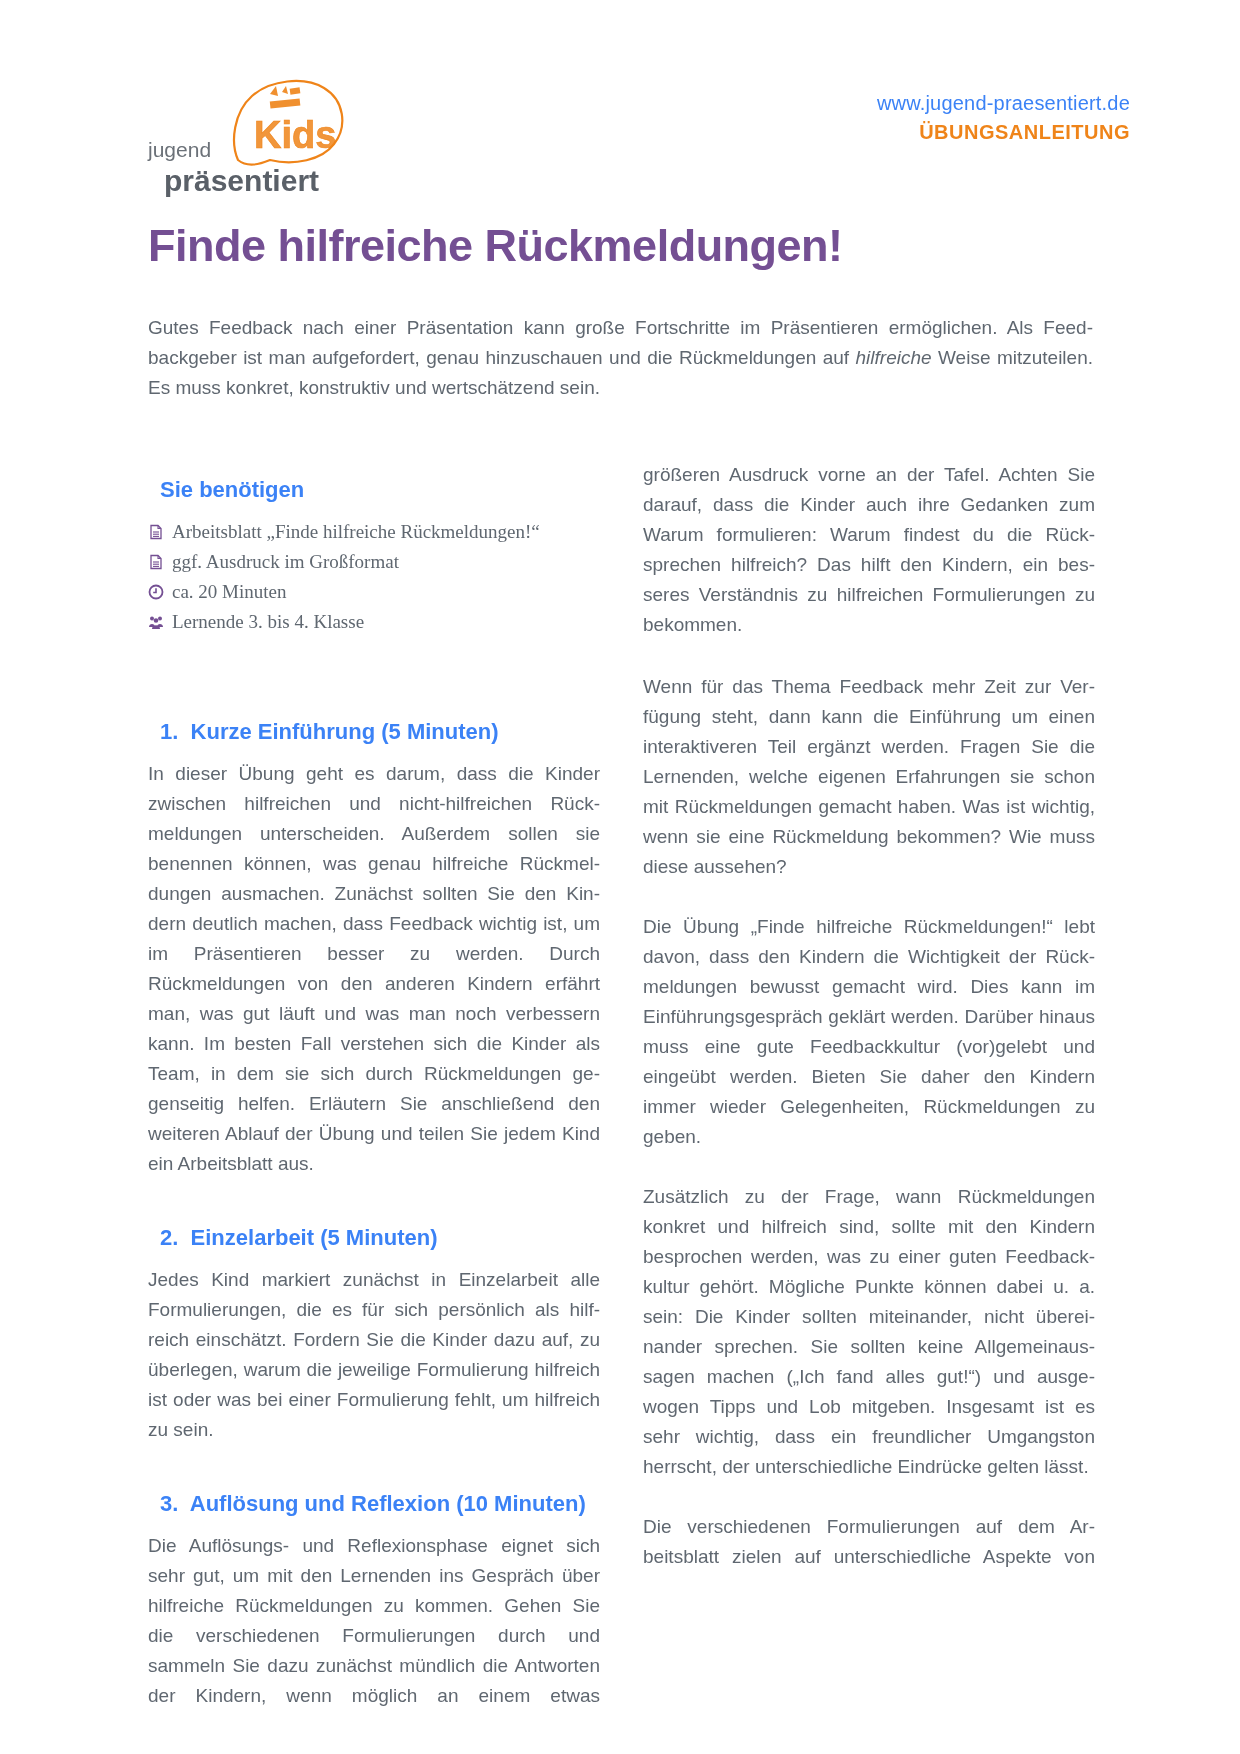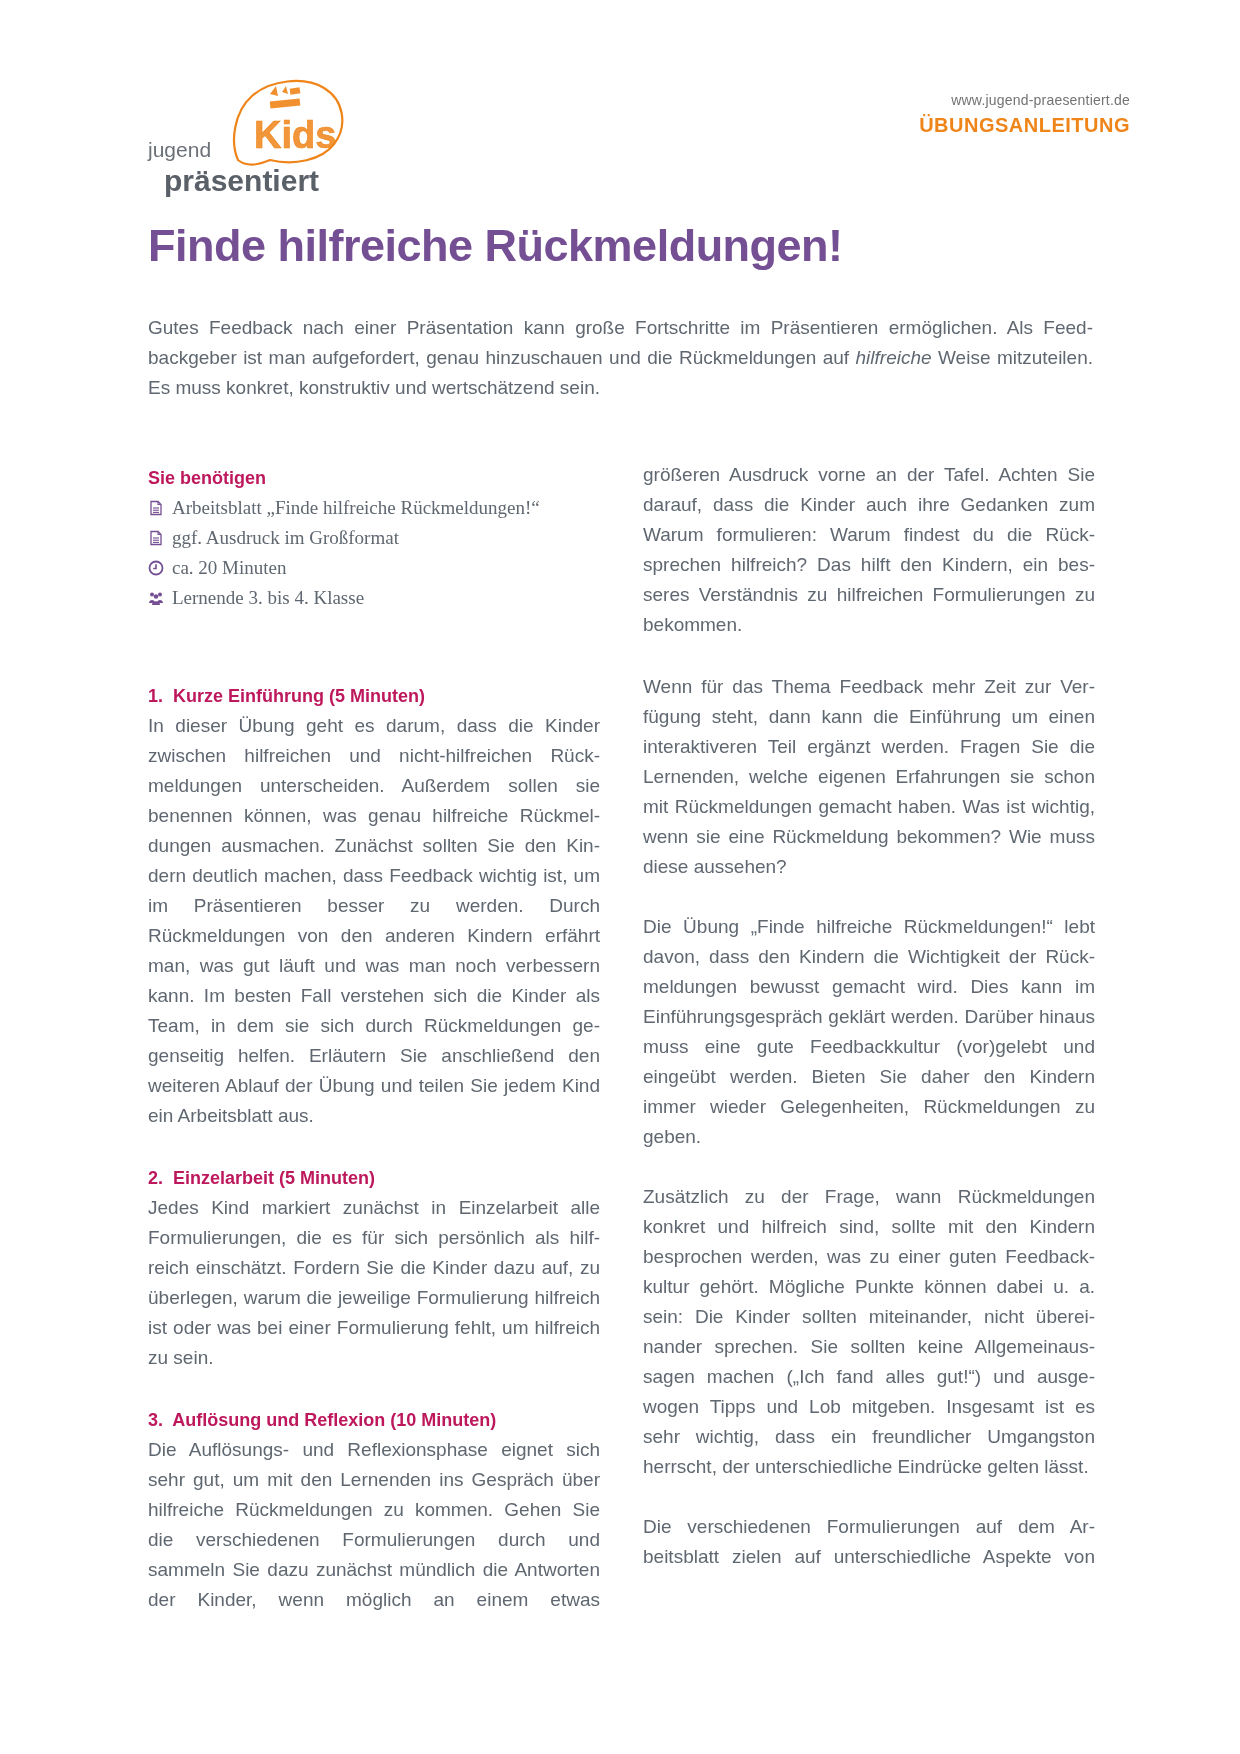--- a/index.html
+++ b/index.html
@@ -45,22 +45,22 @@
       left: 78px;
       top: 0;
     }
     .header-right {
       position: absolute;
       right: 110px;
       top: 92px;
       text-align: right;
     }
     .header-url {
-      font-size: 14px;
-      color: #737373;
+      font-size: 20px;
+      color: #3b82f6;
       letter-spacing: 0.2px;
     }
     .header-type {
       font-size: 20px;
       font-weight: bold;
       color: #ef8419;
       margin-top: 6px;
       letter-spacing: 0.5px;
     }
     .title {
@@ -89,24 +89,24 @@
     .col {
       position: absolute;
       width: 452px;
       font-size: 19px;
       line-height: 30px;
       color: #5f6770;
     }
     .col-left { left: 148px; top: 463px; }
     .col-right { left: 643px; top: 460px; }
     .h3 {
-      font-size: 18px;
-      font-weight: bold;
-      color: #be185d;
-      margin: 0;
+      font-size: 22px;
+      font-weight: bold;
+      color: #3b82f6;
+      margin: 12px;
       line-height: 30px;
     }
     .p {
       margin: 0;
       text-align: justify;
       hyphens: manual;
     }
     .needs-list {
       list-style: none;
       margin: 0;
@@ -203,21 +203,21 @@
   <div class="sec-gap-1"></div>
   <h3 class="h3" style="white-space:pre;">1.  Kurze Einführung (5 Minuten)</h3>
   <p class="p">In dieser Übung geht es darum, dass die Kinder zwischen hilfreichen und nicht-hilfreichen Rück­meldungen unterscheiden. Außerdem sollen sie benennen können, was genau hilfreiche Rückmel­dungen ausmachen. Zunächst sollten Sie den Kin­dern deutlich machen, dass Feedback wichtig ist, um im Präsentieren besser zu werden. Durch Rückmeldungen von den anderen Kindern erfährt man, was gut läuft und was man noch verbessern kann. Im besten Fall verstehen sich die Kinder als Team, in dem sie sich durch Rückmeldungen ge­genseitig helfen. Erläutern Sie anschließend den weiteren Ablauf der Übung und teilen Sie jedem Kind ein Arbeitsblatt aus.</p>
 
   <div class="sec-gap"></div>
   <h3 class="h3" style="white-space:pre;">2.  Einzelarbeit (5 Minuten)</h3>
   <p class="p">Jedes Kind markiert zunächst in Einzelarbeit alle Formulierungen, die es für sich persönlich als hilf­reich einschätzt. Fordern Sie die Kinder dazu auf, zu überlegen, warum die jeweilige Formulierung hilfreich ist oder was bei einer Formulierung fehlt, um hilfreich zu sein.</p>
 
   <div class="sec-gap"></div>
   <h3 class="h3" style="white-space:pre;">3.  Auflösung und Reflexion (10 Minuten)</h3>
-  <p class="p" style="text-align-last: justify;">Die Auflösungs- und Reflexionsphase eignet sich sehr gut, um mit den Lernenden ins Gespräch über hilfreiche Rückmeldungen zu kommen. Gehen Sie die verschiedenen Formulierungen durch und sammeln Sie dazu zunächst mündlich die Antwor­ten der Kinder, wenn möglich an einem etwas</p>
+  <p class="p" style="text-align-last: justify;">Die Auflösungs- und Reflexionsphase eignet sich sehr gut, um mit den Lernenden ins Gespräch über hilfreiche Rückmeldungen zu kommen. Gehen Sie die verschiedenen Formulierungen durch und sammeln Sie dazu zunächst mündlich die Antwor­ten der Kindern, wenn möglich an einem etwas</p>
 </div>
 
 <div class="col col-right">
   <p class="p">größeren Ausdruck vorne an der Tafel. Achten Sie darauf, dass die Kinder auch ihre Gedanken zum Warum formulieren: Warum findest du die Rück­sprechen hilfreich? Das hilft den Kindern, ein bes­seres Verständnis zu hilfreichen Formulierungen zu bekommen.</p>
 
   <div class="sec-gap"></div>
   <p class="p">Wenn für das Thema Feedback mehr Zeit zur Ver­fügung steht, dann kann die Einführung um einen interaktiveren Teil ergänzt werden. Fragen Sie die Lernenden, welche eigenen Erfahrungen sie schon mit Rückmeldungen gemacht haben. Was ist wichtig, wenn sie eine Rückmeldung bekommen? Wie muss diese aussehen?</p>
 
   <div class="para-gap"></div>
   <p class="p">Die Übung „Finde hilfreiche Rückmeldungen!“ lebt davon, dass den Kindern die Wichtigkeit der Rück­meldungen bewusst gemacht wird. Dies kann im Einführungsgespräch geklärt werden. Darüber hin­aus muss eine gute Feedbackkultur (vor)gelebt und eingeübt werden. Bieten Sie daher den Kindern immer wieder Gelegenheiten, Rückmeldungen zu geben.</p>

